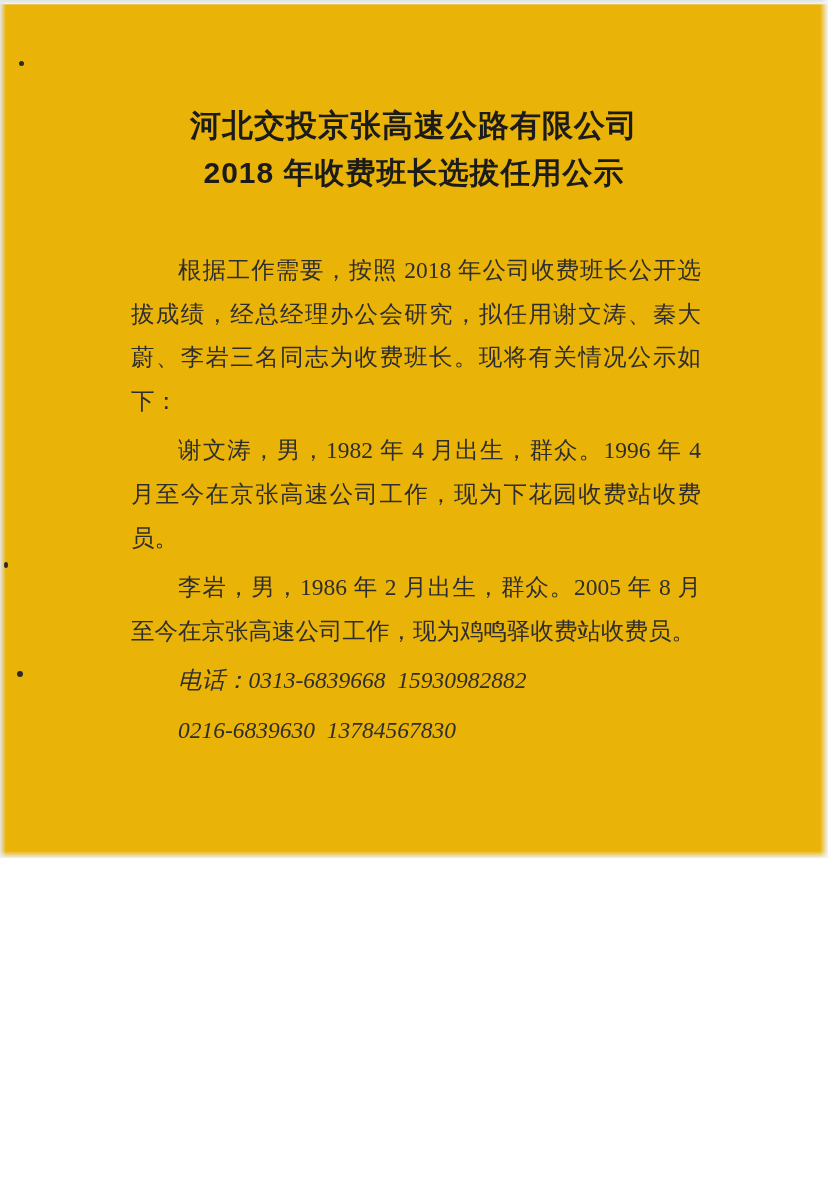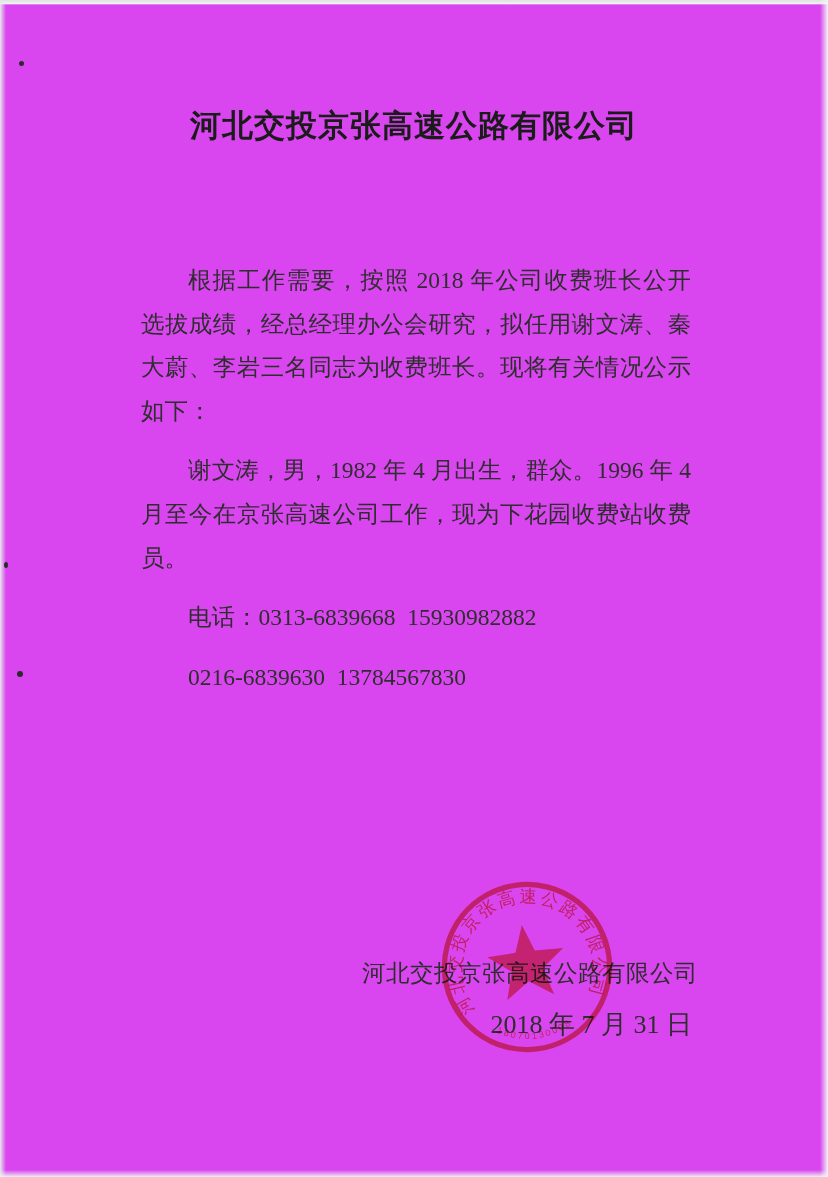--- a/index.html
+++ b/index.html
@@ -1,20 +1,20 @@
 <!DOCTYPE html>
 <html><head>
 <meta charset="utf-8">
 <style>
   html, body { margin: 0; padding: 0; background: #ffffff; }
   .page {
     position: relative;
     width: 828px;
-    height: 1177px;
-    background: #d946ef;
+    height: 858px;
+    background: #eab308;
     overflow: hidden;
     font-family: "Liberation Serif", serif;
     color: #2c2c2c;
   }
   
   .scan-edge-top {
     position: absolute; top: 0; left: 0; right: 0; height: 5px;
     background: linear-gradient(to bottom, #dde2de, #eef2f3 70%, transparent);
   }
   .scan-edge-left {
@@ -43,22 +43,22 @@
   }
   .title-line1 { font-size: 31px; line-height: 47px; letter-spacing: 1px; }
   .title-line2 { font-size: 30px; line-height: 47px; letter-spacing: 1px; }
 
   
   .body-text {
     position: absolute; top: 243px; left: 125px; width: 582px;
     font-size: 23.5px; line-height: 43.6px;
     text-align: justify; z-index: 2; color: #2e2e2e;
   }
-  .body-text p { margin: 16px; text-indent: 2em; }
-  .phone-line { text-indent: 0; }
+  .body-text p { margin: 6px; text-indent: 2em; }
+  .phone-line { text-indent: 0; font-style: italic; }
   .phone-line1 { margin-left: 48px; }
   .phone-line2 { margin-left: 115px; }
 
   
   .sig-company {
     position: absolute; top: 957px; left: 362px;
     font-size: 23.5px; letter-spacing: 0.5px; z-index: 2; color: #2e2e2e;
   }
   .sig-date {
     position: absolute; top: 1007px; left: 362px; width: 330px;
@@ -85,25 +85,27 @@
   <div class="scan-edge-top"></div>
   <div class="scan-edge-left"></div>
   <div class="scan-edge-bottom"></div>
   <div class="scan-edge-right"></div>
   <div class="speck speck1"></div>
   <div class="speck speck2"></div>
   <div class="speck speck3"></div>
 
   <div class="title-block">
     <div class="title-line1">河北交投京张高速公路有限公司</div>
+    <div class="title-line2">2018 年收费班长选拔任用公示</div>
   </div>
 
   <div class="body-text">
     <p>根据工作需要，按照 2018 年公司收费班长公开选拔成绩，经总经理办公会研究，拟任用谢文涛、秦大蔚、李岩三名同志为收费班长。现将有关情况公示如下：</p>
     <p>谢文涛，男，1982 年 4 月出生，群众。1996 年 4 月至今在京张高速公司工作，现为下花园收费站收费员。</p>
+    <p>李岩，男，1986 年 2 月出生，群众。2005 年 8 月至今在京张高速公司工作，现为鸡鸣驿收费站收费员。</p>
     <p class="phone-line phone-line1">电话：0313-6839668 15930982882</p>
     <p class="phone-line phone-line2">0216-6839630 13784567830</p>
   </div>
 
   <div class="sig-company">河北交投京张高速公路有限公司</div>
   <div class="sig-date">2018 年 7 月 31 日</div>
 
   <svg class="seal" viewBox="0 0 170 170" xmlns="http://www.w3.org/2000/svg">
     <defs>
       <path id="sealArcTop" d="M 32 121 A 63 63 0 1 1 138 121" fill="none"></path>

